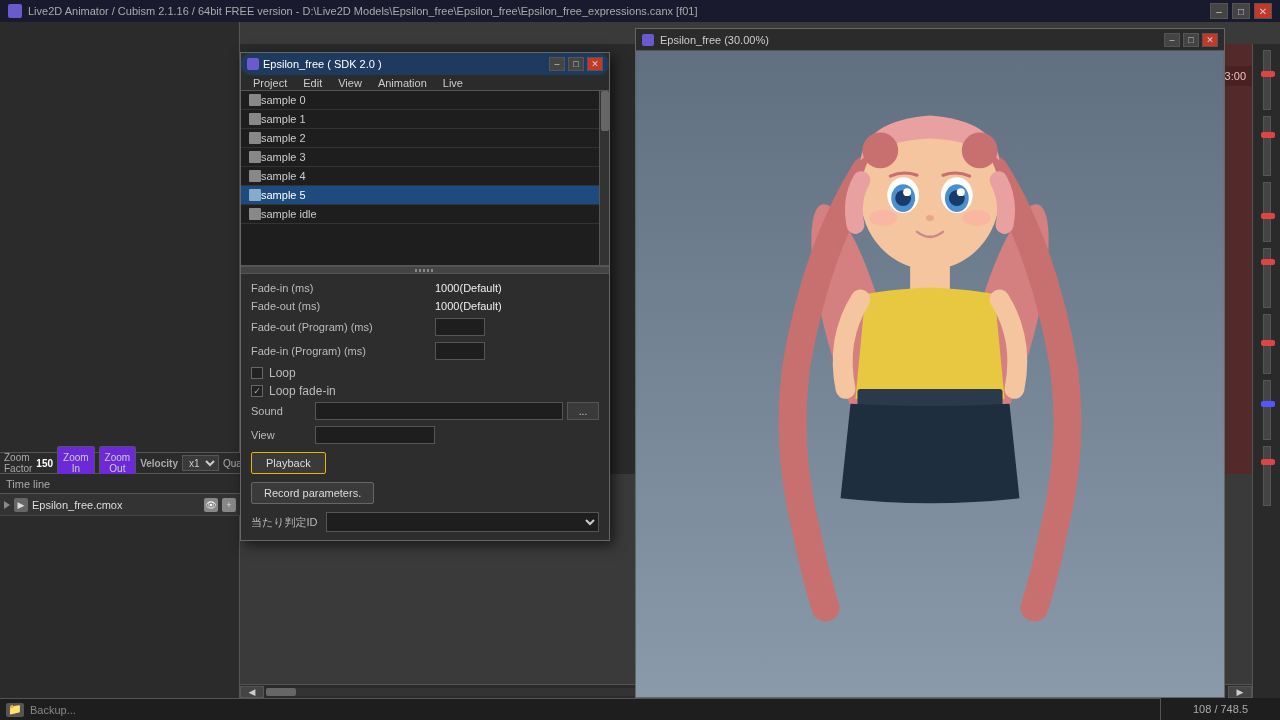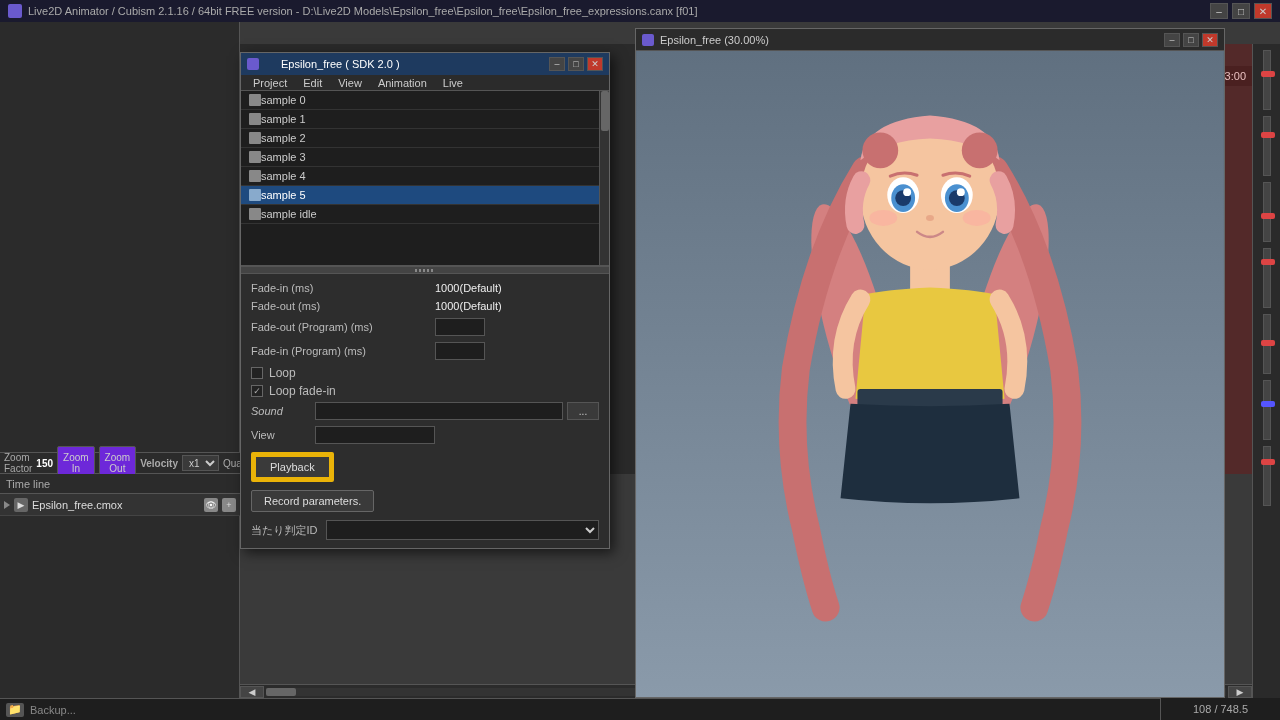--- a/index.html
+++ b/index.html
@@ -264,21 +264,22 @@
       background: #2d2d2d;
       border: 1px solid #666;
       box-shadow: 4px 4px 12px rgba(0,0,0,0.6);
     }
     .dialog-titlebar {
       height: 22px;
       background: #1e3a5f;
       display: flex;
       align-items: center;
       padding: 0 6px;
-      gap: 22px;
+      gap: 4px;
+      border-radius: 11px;
     }
     .dialog-titlebar-icon {
       width: 12px; height: 12px;
       background: #6a5acd;
       border-radius: 2px;
     }
     .dialog-titlebar-title { color: #fff; font-size: 11px; flex:1; }
     .dialog-titlebar-controls { display:flex; gap:3px; }
     .dialog-titlebar-btn {
       width: 16px; height: 14px;
@@ -420,21 +421,21 @@
     .checkbox-label {
       color: #bbb;
       font-size: 12px;
     }
     .sound-row {
       display: flex;
       align-items: center;
       gap: 4px;
       margin-bottom: 6px;
     }
-    .sound-label { color: #bbb; font-size: 11px; min-width: 60px; font-style: italic; }
+    .sound-label { color: #bbb; font-size: 11px; min-width: 60px; }
     .sound-input {
       flex: 1;
       height: 18px;
       background: #1e1e1e;
       border: 1px solid #555;
       color: #ccc;
       font-size: 11px;
     }
     .sound-browse-btn {
       width: 32px; height: 18px;
@@ -463,21 +464,21 @@
 
     
     .buttons-row {
       display: flex;
       gap: 6px;
       margin-bottom: 8px;
     }
     .dialog-btn {
       padding: 4px 14px;
       background: #3a3a3a;
-      border: 5px solid #eab308;
+      border: 1px solid #eab308;
       color: #ddd;
       font-size: 11px;
       cursor: pointer;
       border-radius: 2px;
     }
 
     
     .record-btn {
       padding: 4px 12px;
       background: #3a3a3a;

